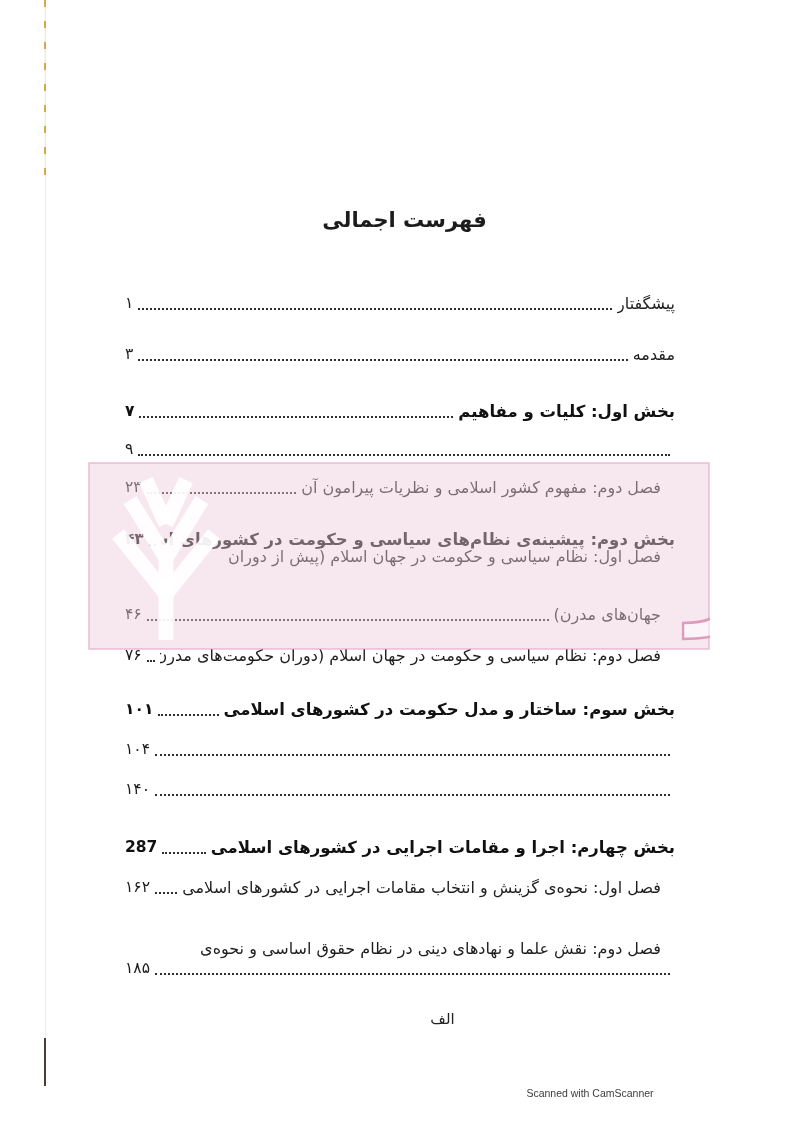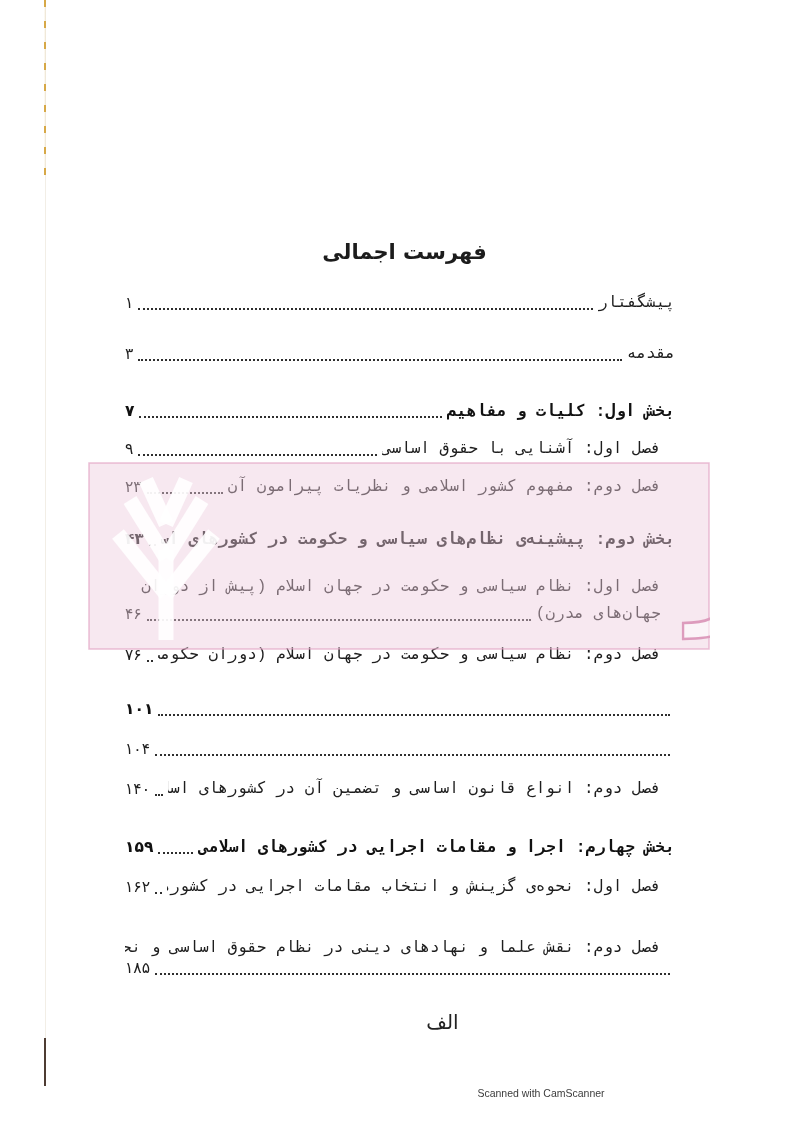--- a/index.html
+++ b/index.html
@@ -20,50 +20,49 @@
   }
   .edge-dark-bottom{
     position:absolute;left:44px;top:1038px;width:2px;height:48px;
     background:#4e3c33;
   }
   
   .doc-title{
     position:absolute;top:208px;left:0;right:0;padding-left:16px;
     text-align:center;font-size:21px;font-weight:bold;color:#1c1c1c;
     direction:rtl;
-    margin-top:32px;
   }
   
   .toc{position:absolute;left:125px;right:118px;top:0;height:1000px;}
   .row{
     position:absolute;left:0;right:0;height:27px;
     display:flex;direction:rtl;align-items:flex-end;
     font-size:16px;color:#1e1e1e;line-height:25px;white-space:nowrap;
   }
-  .row .t{flex:0 1 auto;min-width:0;overflow:hidden;font-family:Liberation Mono, monospace;}
+  .row .t{flex:0 1 auto;min-width:0;overflow:hidden;}
   .row .dots{
     flex:1 1 8px;min-width:6px;align-self:flex-end;
     border-bottom:2px dotted #2e2e2e;margin:0 5px 6px 5px;height:0;
   }
   .row .num{flex:0 0 auto;font-size:15.5px;}
   .row.bold{font-weight:bold;font-size:16.5px;color:#111;}
   .row.ind .t{padding-right:14px;}
   .row.ind2 .t{padding-right:128px;}
   
   .watermark{
     position:absolute;left:88px;top:462px;width:622px;height:188px;
     pointer-events:none;
   }
   
   .folio{
     position:absolute;top:1010px;left:0;right:0;padding-left:92px;
-    text-align:center;font-size:20px;color:#222;direction:rtl;
+    text-align:center;font-size:15px;color:#222;direction:rtl;
   }
   .scanner-credit{
-    position:absolute;top:1087px;left:471px;width:140px;
+    position:absolute;top:1087px;left:520px;width:140px;
     font-family:"Liberation Sans",sans-serif;
     font-size:10.5px;color:#3c3c3c;text-align:center;letter-spacing:0;
   }
 </style>
 </head>
 <body>
 
 <div class="edge-faint"></div>
 <div class="edge-dashes-top"></div>
 <div class="edge-dark-bottom"></div>
@@ -84,73 +83,72 @@
     <span class="num">۳</span>
   </div>
 
   <div class="row bold" style="top:397px">
     <span class="t">بخش اول: کلیات و مفاهیم</span>
     <span class="dots"></span>
     <span class="num">۷</span>
   </div>
 
   <div class="row ind" style="top:435px">
-    <span class="t">فصل اول: آشنایی با حقوق اساسی</span>
     <span class="dots"></span>
     <span class="num">۹</span>
   </div>
 
   <div class="row ind" style="top:473px">
     <span class="t">فصل دوم: مفهوم کشور اسلامی و نظریات پیرامون آن</span>
     <span class="dots"></span>
     <span class="num">۲۳</span>
   </div>
 
   <div class="row bold" style="top:525px">
     <span class="t">بخش دوم: پیشینه‌ی نظام‌های سیاسی و حکومت در کشورهای اسلامی</span>
     <span class="dots"></span>
     <span class="num">۴۳</span>
   </div>
 
-  <div class="row ind" style="top:573px">
+  <div class="row ind" style="top:542px">
     <span class="t">فصل اول: نظام سیاسی و حکومت در جهان اسلام (پیش از دوران</span>
   </div>
 
   <div class="row ind" style="top:600px">
     <span class="t">جهان‌های مدرن)</span>
     <span class="dots"></span>
     <span class="num">۴۶</span>
   </div>
 
   <div class="row ind" style="top:641px">
     <span class="t">فصل دوم: نظام سیاسی و حکومت در جهان اسلام (دوران حکومت‌های مدرن)</span>
     <span class="dots"></span>
     <span class="num">۷۶</span>
   </div>
 
   <div class="row bold" style="top:695px">
+    <span class="t">بخش سوم: ساختار و مدل حکومت در کشورهای اسلامی</span>
     <span class="dots"></span>
     <span class="num">۱۰۱</span>
   </div>
 
   <div class="row ind" style="top:735px">
     <span class="dots"></span>
     <span class="num">۱۰۴</span>
   </div>
 
   <div class="row ind" style="top:775px">
-    <span class="t">فصل دوم: انواع قانون اساسی و تضمین آن در کشورهای اسلامی</span>
     <span class="dots"></span>
     <span class="num">۱۴۰</span>
   </div>
 
   <div class="row bold" style="top:833px">
     <span class="t">بخش چهارم: اجرا و مقامات اجرایی در کشورهای اسلامی</span>
     <span class="dots"></span>
-    <span class="num">۱۵۹</span>
+    <span class="num">287</span>
   </div>
 
   <div class="row ind" style="top:873px">
     <span class="t">فصل اول: نحوه‌ی گزینش و انتخاب مقامات اجرایی در کشورهای اسلامی</span>
     <span class="dots"></span>
     <span class="num">۱۶۲</span>
   </div>
 
   <div class="row ind" style="top:934px">
     <span class="t">فصل دوم: نقش علما و نهادهای دینی در نظام حقوق اساسی و نحوه‌ی</span>

